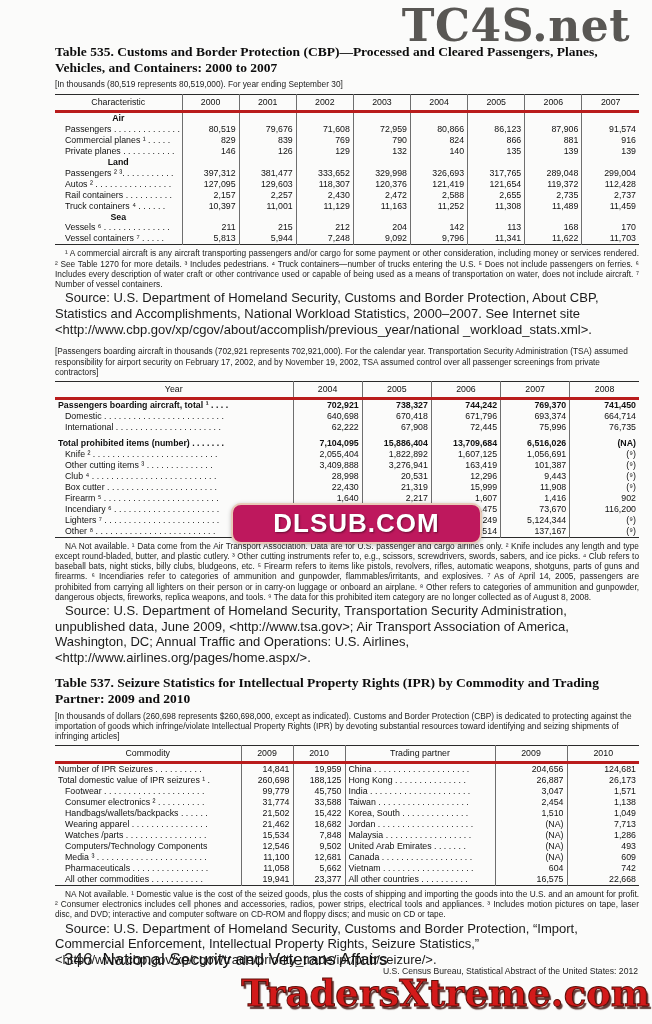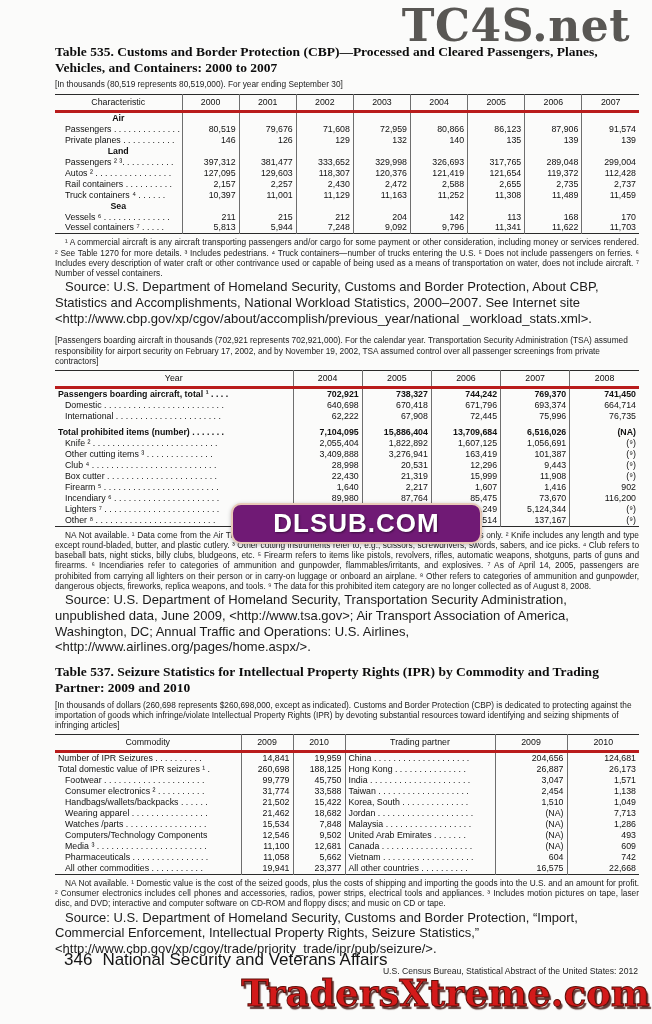--- a/index.html
+++ b/index.html
@@ -58,21 +58,21 @@
     position: absolute; right: 14px; top: 966px; font-size: 8.6px; color: #222;
   }
   
   .wm-top {
     position: absolute; top: 0px; right: 22px; z-index: 5;
     font-family: "DejaVu Serif", serif; font-weight: bold;
     font-size: 44px; color: #4c4a47; opacity: 0.92; letter-spacing: 0.5px;
   }
   .wm-mid {
     position: absolute; left: 231px; top: 503px; width: 251px; height: 41px; z-index: 5;
-    background: #701a75; border: 2px solid #e9cab8; border-radius: 10px;
+    background: #be185d; border: 2px solid #e9cab8; border-radius: 10px;
     box-sizing: border-box;
     display: flex; align-items: center; justify-content: center;
     color: #ffffff; font-family: "Liberation Sans", "DejaVu Sans", sans-serif;
     font-weight: bold; font-size: 26px; letter-spacing: 1px;
     text-shadow: 1px 1px 2px rgba(0,0,0,0.45);
     box-shadow: 0 1px 4px rgba(0,0,0,0.25);
   }
   .wm-bottom {
     position: absolute; top: 971px; right: 2px; z-index: 6;
     font-family: "DejaVu Serif", serif; font-weight: bold;
@@ -122,20 +122,31 @@
           <tr>
             <td class="stub" style="padding-left: 10px;">Passengers . . . . . . . . . . . . . .</td>
             <td class="num">80,519</td>
             <td class="num">79,676</td>
             <td class="num">71,608</td>
             <td class="num">72,959</td>
             <td class="num">80,866</td>
             <td class="num">86,123</td>
             <td class="num">87,906</td>
             <td class="num">91,574</td>
+          </tr>
+          <tr>
+            <td class="stub" style="padding-left: 10px;">Commercial planes ¹ . . . . .</td>
+            <td class="num">829</td>
+            <td class="num">839</td>
+            <td class="num">769</td>
+            <td class="num">790</td>
+            <td class="num">824</td>
+            <td class="num">866</td>
+            <td class="num">881</td>
+            <td class="num">916</td>
           </tr>
           <tr>
             <td class="stub" style="padding-left: 10px;">Private planes . . . . . . . . . . .</td>
             <td class="num">146</td>
             <td class="num">126</td>
             <td class="num">129</td>
             <td class="num">132</td>
             <td class="num">140</td>
             <td class="num">135</td>
             <td class="num">139</td>

